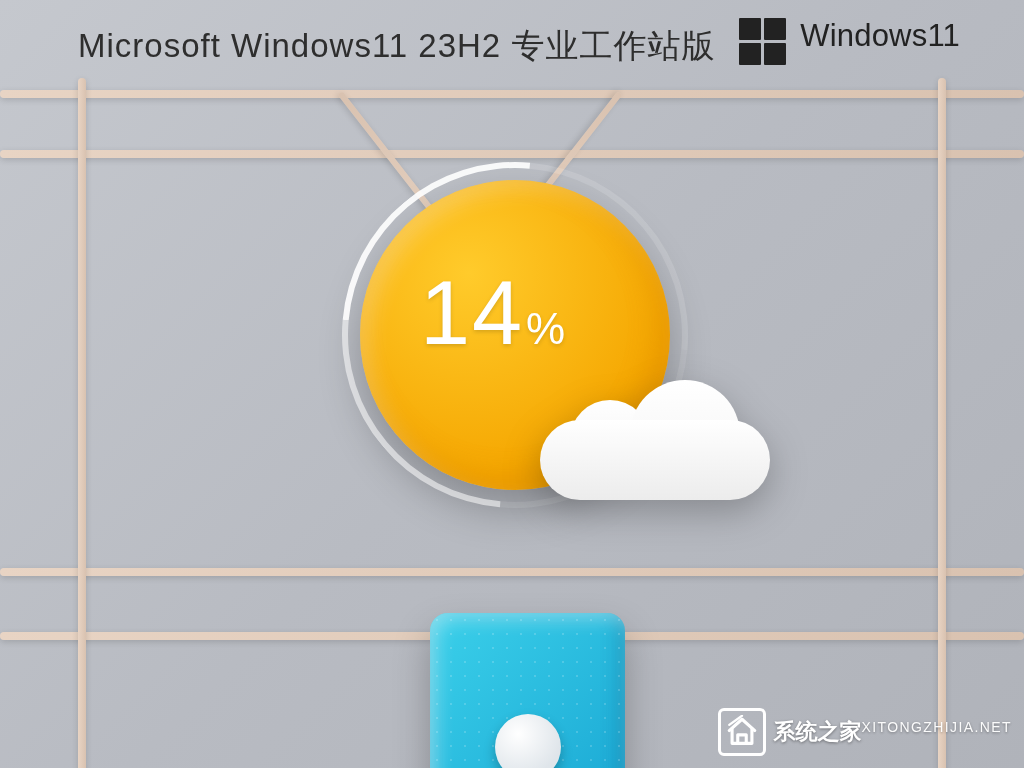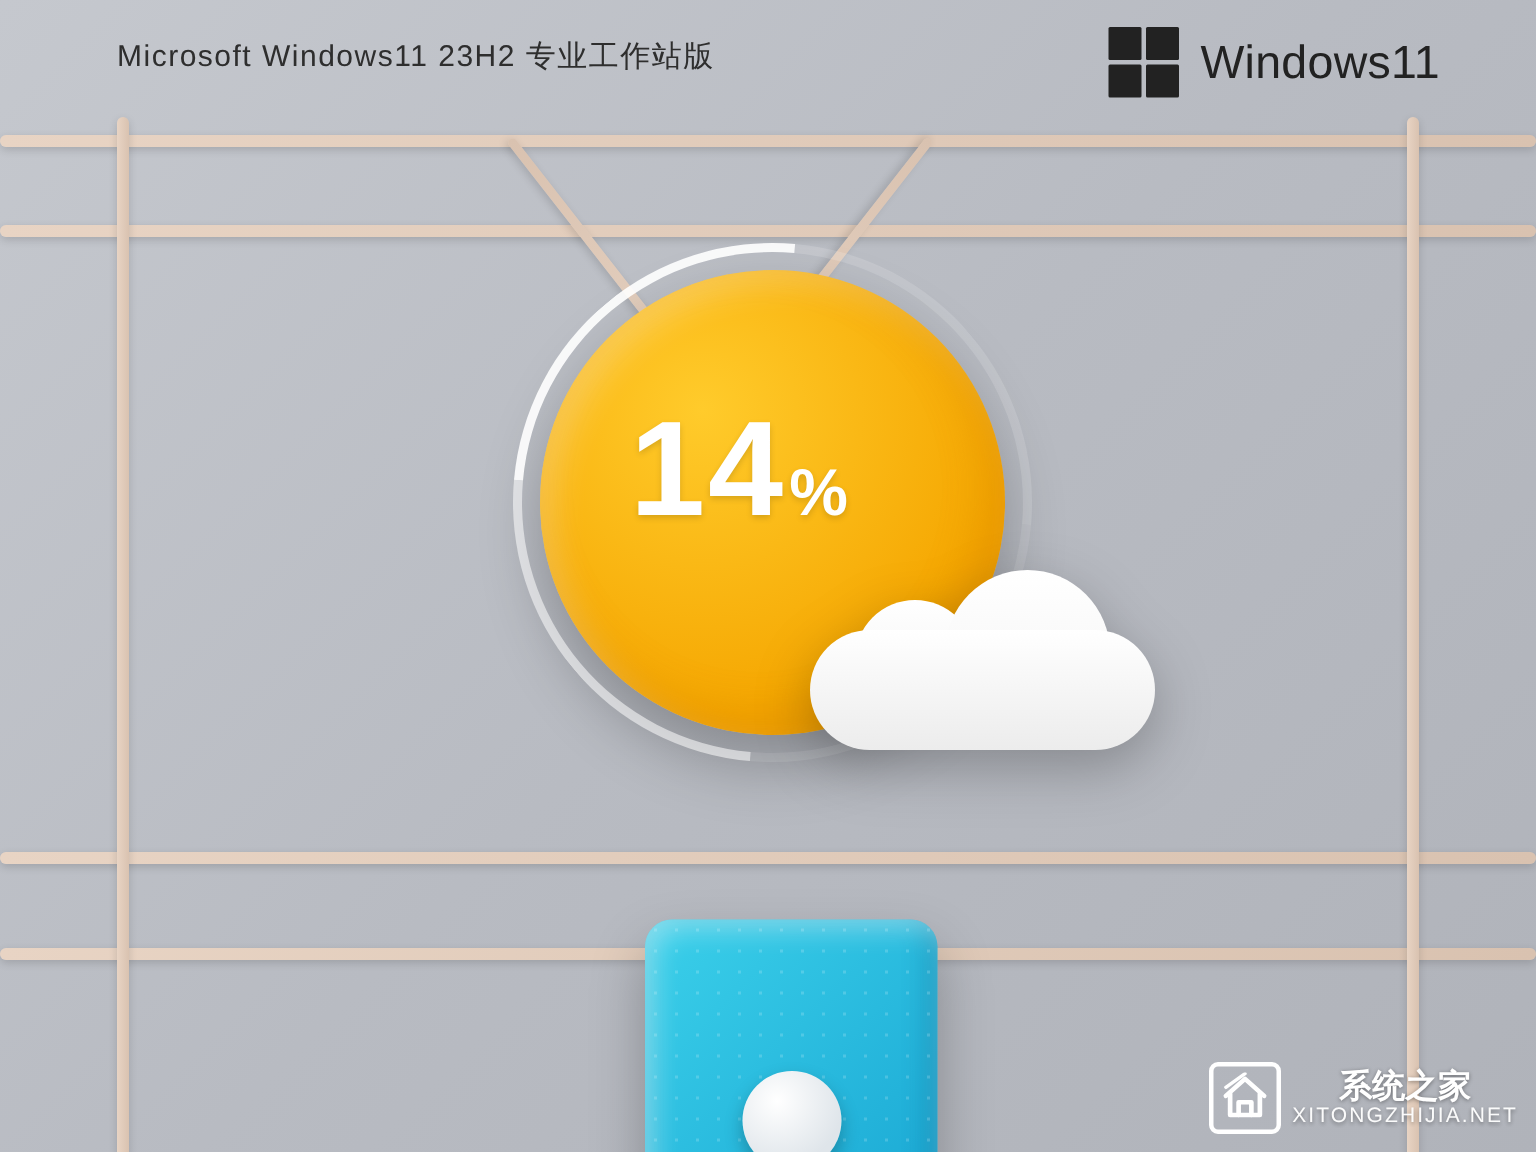--- a/index.html
+++ b/index.html
@@ -62,21 +62,21 @@
   border: 6px solid rgba(255,255,255,0.55);
   border-top-color: rgba(255,255,255,0.9);
   border-right-color: rgba(255,255,255,0.15);
   border-bottom-color: rgba(255,255,255,0.1);
   transform: rotate(-40deg);
 }
 .progress-text {
   position: absolute;
   top: 88px; left: 60px;
   color: #fff;
-  font-weight: 700;
+  font-weight: 400;
   letter-spacing: 2px;
   text-shadow: 0 2px 4px rgba(0,0,0,0.15);
 }
 .progress-number { font-size: 90px; line-height: 1; }
 .progress-pct { font-size: 44px; margin-left: 2px; }
 
 
 .cloud {
   position: absolute;
   top: 370px; left: 540px;
@@ -124,32 +124,31 @@
   position: absolute; inset: 0;
   background-image: radial-gradient(rgba(255,255,255,0.35) 1px, transparent 1px);
   background-size: 14px 14px;
   opacity: 0.5;
 }
 
 
 .page-title {
   position: absolute;
   top: 24px; left: 78px;
-  font-size: 20px;
+  font-size: 33px;
   color: #2e2e2e;
   font-weight: 400;
   letter-spacing: 1px;
 }
 
 
 .brand {
   position: absolute;
   top: 18px; right: 64px;
   display: flex;
-  align-items: center;
   gap: 14px;
   color: #222;
 }
 .brand-squares {
   display: grid;
   grid-template-columns: repeat(2, 22px);
   grid-template-rows: repeat(2, 22px);
   gap: 3px;
 }
 .brand-squares span {
@@ -176,21 +175,21 @@
 .wm-icon {
   width: 48px; height: 48px;
   border: 3px solid #fff;
   border-radius: 6px;
   position: relative;
   display: flex;
   align-items: center;
   justify-content: center;
 }
 .wm-icon svg { width: 34px; height: 34px; }
-.wm-text { display: flex; flex-direction: column; line-height: 1.1; align-items: center; }
+.wm-text { display: flex; flex-direction: row; line-height: 1.1; }
 .wm-title { font-size: 22px; font-weight: 600; }
 .wm-url { font-size: 14px; letter-spacing: 1.4px; opacity: 0.95; }
 </style>
 </head>
 <body>
 
 <div class="grid-frame">
   <div class="grid-bar hbar-top"></div>
   <div class="grid-bar hbar-upper"></div>
   <div class="grid-bar hbar-mid"></div>

